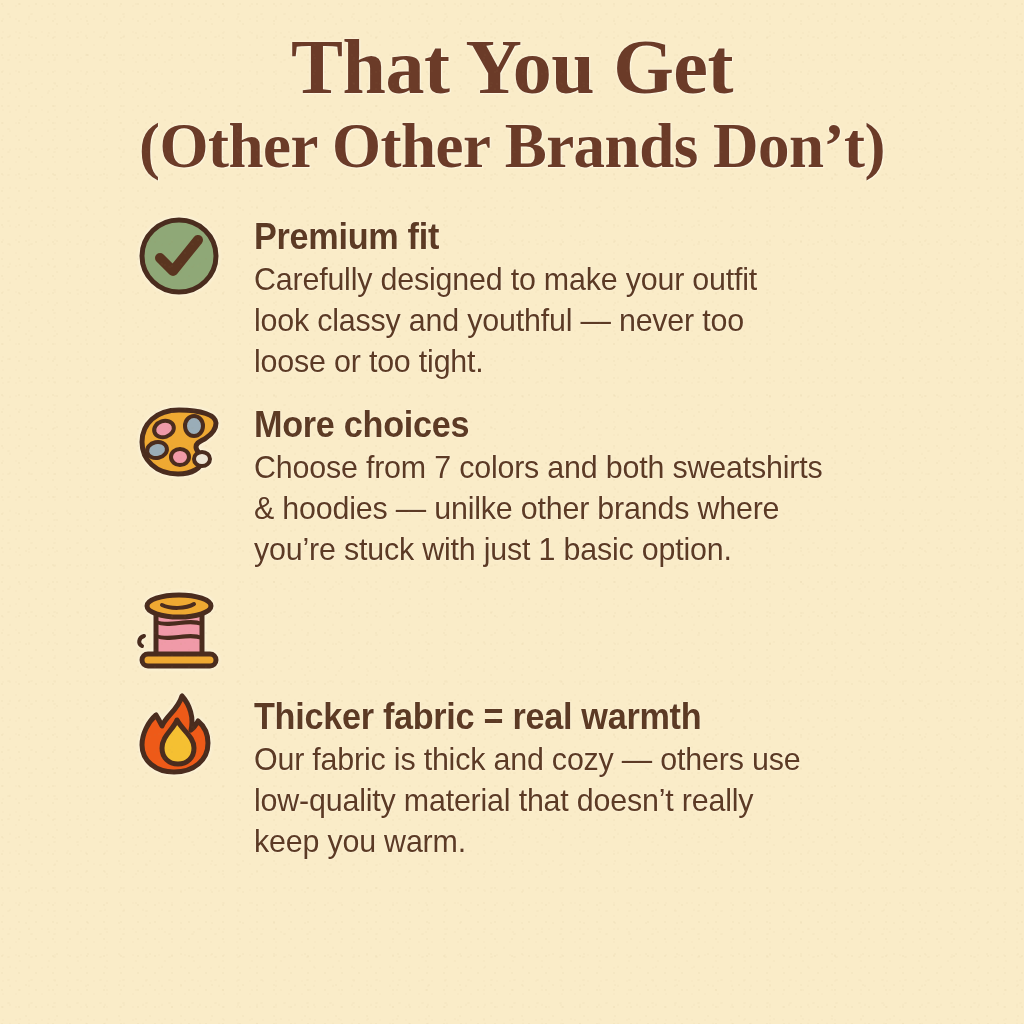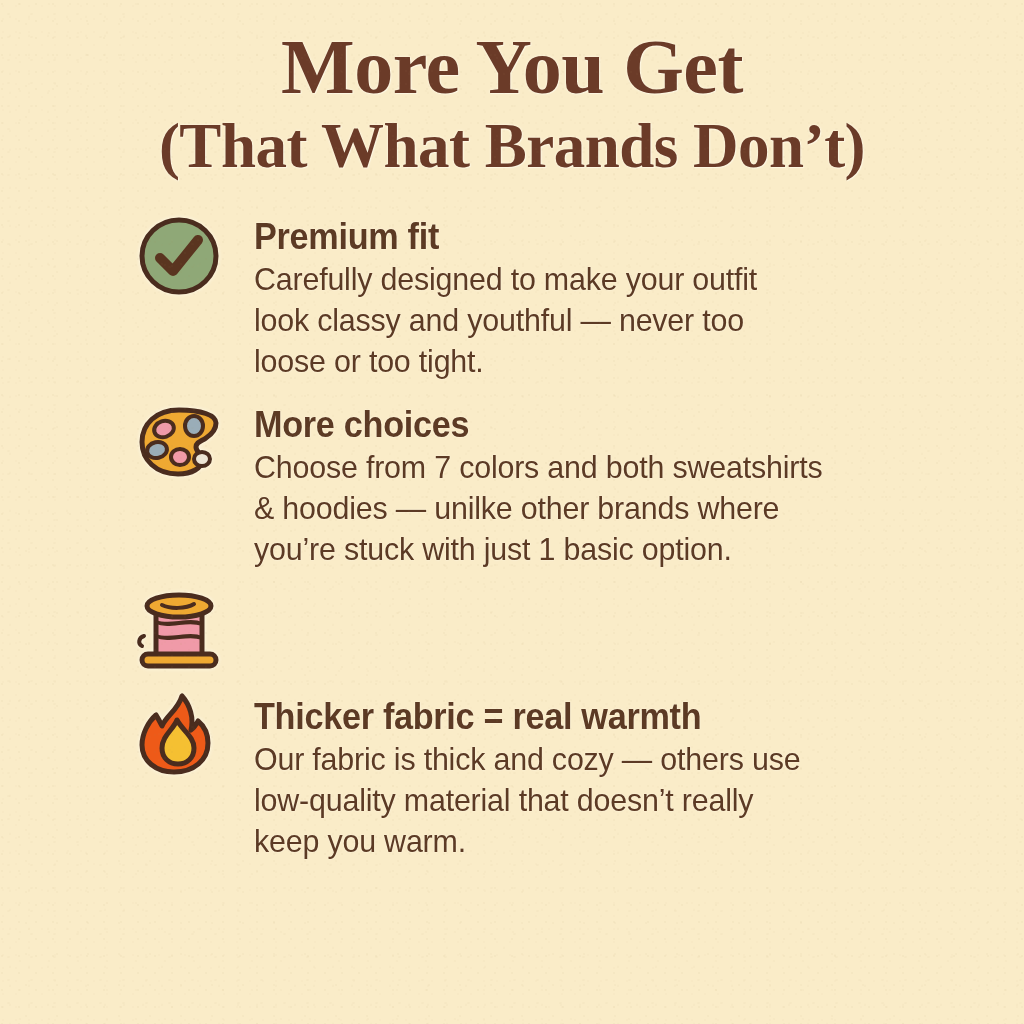--- a/index.html
+++ b/index.html
@@ -87,22 +87,22 @@
     white-space:pre-line;
   }
   .tm{font-size:.58em;vertical-align:super;letter-spacing:0;}
 </style>
 </head>
 <body>
 
 <div class="page">
 
   <div class="title-block">
-    <div class="title-line l1">More You Get</div>
-    <div class="title-line l2">(That What Brands Don’t)</div>
+    <div class="title-line l1">That You Get</div>
+    <div class="title-line l2">(Other Other Brands Don’t)</div>
   </div>
 
   <div class="features">
 
     <div class="feature">
       <div class="ico">
         <svg width="86" height="86" viewBox="0 0 86 86">
           <ellipse cx="43" cy="44" rx="37" ry="36" fill="#8FA877" stroke="#4A2C1E" stroke-width="5"></ellipse>
           <path d="M24 46 L37 59 L62 28" fill="none" stroke="#5A3520" stroke-width="10" stroke-linecap="round" stroke-linejoin="round"></path>
         </svg>

